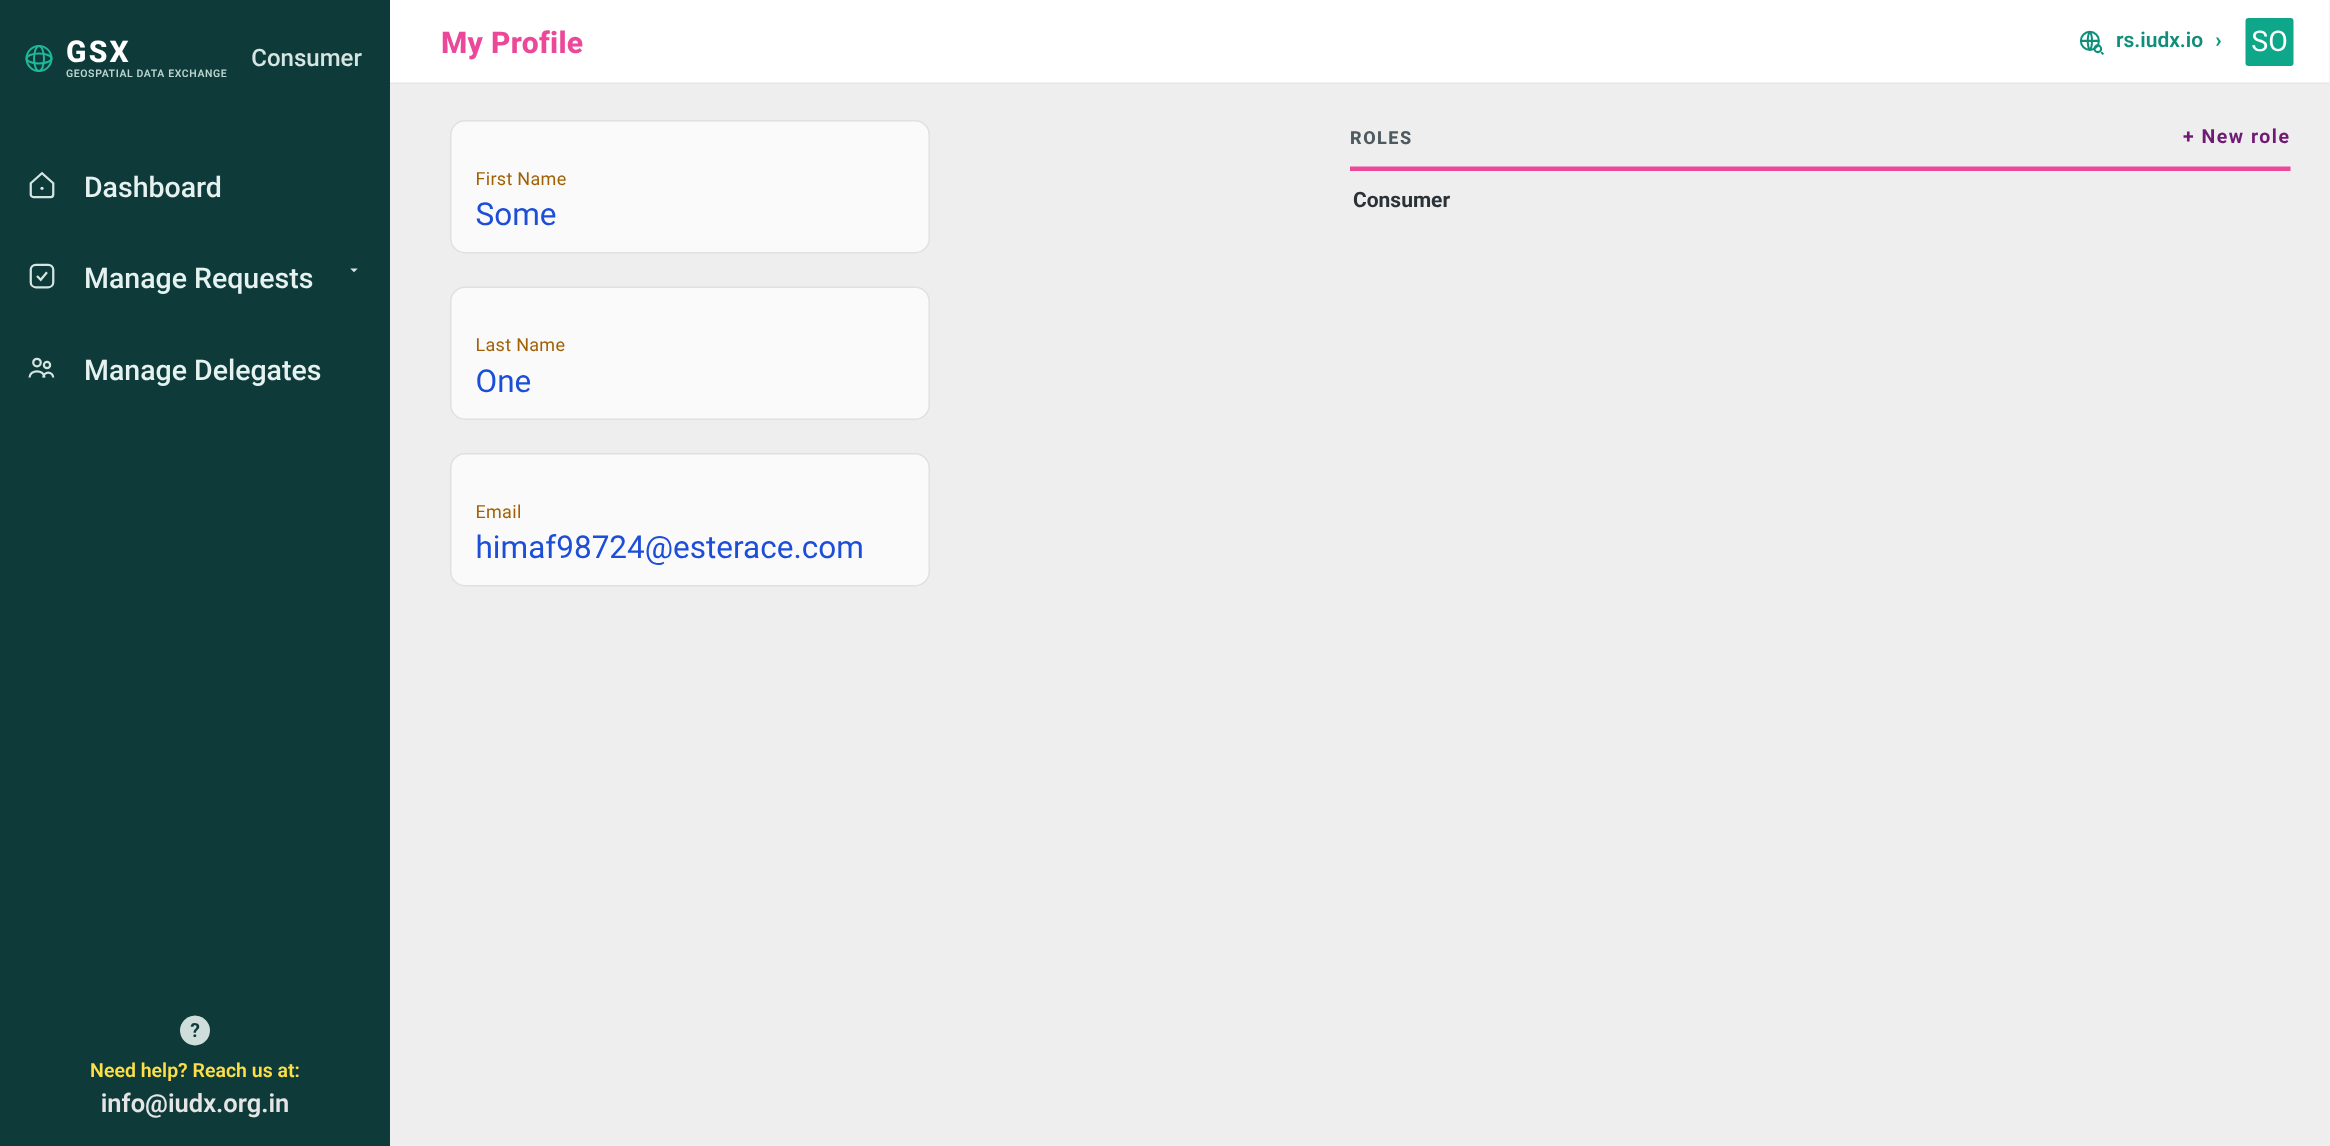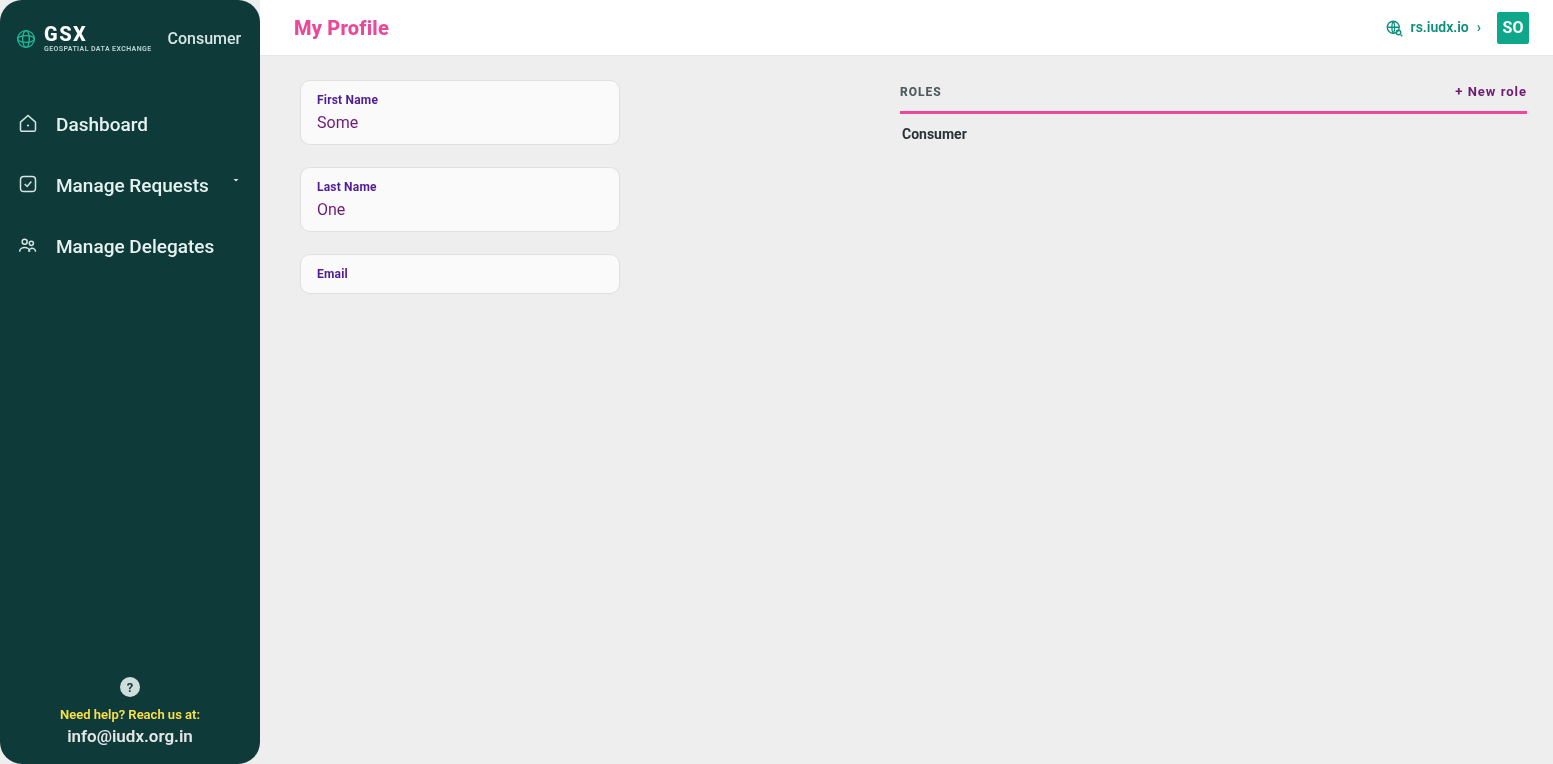--- a/index.html
+++ b/index.html
@@ -6,21 +6,20 @@
   html, body { height: 100%; font-family: -apple-system, BlinkMacSystemFont, "Segoe UI", Roboto, Helvetica, Arial, sans-serif; background: #eeeeee; }
   .app { display: flex; height: 100vh; width: 100%; }
 
   
   .sidebar {
     width: 260px; flex: 0 0 260px;
     background: #0e3a3a;
     color: #e6f2f0;
     display: flex; flex-direction: column;
     padding: 18px 14px 18px 14px;
-    border-radius: 22px;
   }
   .brand-row { display: flex; align-items: center; gap: 16px; padding: 6px 0 22px 2px; }
   .brand { display: flex; align-items: center; gap: 8px; }
   .brand-text { display: flex; flex-direction: column; line-height: 1; }
   .brand-name { font-size: 20px; font-weight: 800; letter-spacing: 1.5px; color: #fff; }
   .brand-sub  { font-size: 7px; font-weight: 600; color: #bcd5d1; letter-spacing: 0.4px; margin-top: 2px; }
   .brand-role { font-size: 16px; color: #d6e6e3; font-weight: 500; }
 
   .nav { margin-top: 28px; display: flex; flex-direction: column; gap: 18px; }
   .nav-item {
@@ -39,35 +38,35 @@
   
   .main { flex: 1 1 auto; display: flex; flex-direction: column; min-width: 0; }
   .header {
     background: #fff; height: 56px; display: flex; align-items: center;
     padding: 0 24px 0 34px; border-bottom: 1px solid #e6e6e6;
   }
   .page-title { font-size: 20px; font-weight: 800; color: #ec4899; letter-spacing: 0.2px; }
   .header-right { margin-left: auto; display: flex; align-items: center; gap: 16px; }
   .rs-link { display: inline-flex; align-items: flex-start; gap: 8px; color: #0f8f7a; font-size: 14px; font-weight: 600; cursor: pointer; }
   .rs-arrow { color: #0f8f7a; font-weight: 700; }
-  .avatar { width: 32px; height: 32px; background: #0fa789; color: #fff; display: inline-flex; align-items: center; justify-content: center; font-weight: 700; font-size: 16px; border-radius: 2px; }
+  .avatar { width: 32px; height: 32px; background: #0fa789; color: #fff; display: inline-flex; align-items: center; justify-content: center; font-weight: 400; font-size: 19px; border-radius: 2px; }
 
   .content {
     flex: 1 1 auto; background: #eeeeee; padding: 24px 16px 16px 40px;
     display: flex; gap: 40px; align-items: flex-start;
   }
 
   
   .form-col { width: 560px; max-width: 46%; }
   .field {
     background: #fafafa; border: 1px solid #e0e0e0; border-radius: 10px;
     padding: 12px 16px; margin-bottom: 22px; width: 320px;
   }
-  .field .label { font-size: 12px; color: #4c1d95; font-weight: 700; letter-spacing: 0.2px; }
-  .field .value { font-size: 16px; color: #701a75; margin-top: 6px; }
+  .field .label { font-size: 12px; color: #a16207; font-weight: 400; letter-spacing: 0.2px; margin-top: 19px; }
+  .field .value { font-size: 21px; color: #1d4ed8; margin-top: 6px; }
 
   .highlight-box { border: 4px solid #d22a2a; border-radius: 4px; padding: 8px 8px 10px 8px; width: 320px; }
   .status-text { font-size: 14px; color: #2a3237; font-weight: 700; }
   .download-btn {
     margin-top: 8px; display: inline-flex; align-items: center; gap: 8px;
     background: #bfeee3; color: #124e42; font-weight: 700;
     border: none; border-radius: 6px; padding: 10px 14px; cursor: pointer;
     font-size: 14px;
   }
 
@@ -174,20 +173,21 @@
         <div class="field">
           <div class="label">First Name</div>
           <div class="value">Some</div>
         </div>
         <div class="field">
           <div class="label">Last Name</div>
           <div class="value">One</div>
         </div>
         <div class="field">
           <div class="label">Email</div>
+          <div class="value">himaf98724@esterace.com</div>
         </div>
 
       </div>
 
       <div class="roles-col">
         <div class="roles-header">
           <span>ROLES</span>
           <span class="new-role">+ New role</span>
         </div>
         <div class="role-row">

